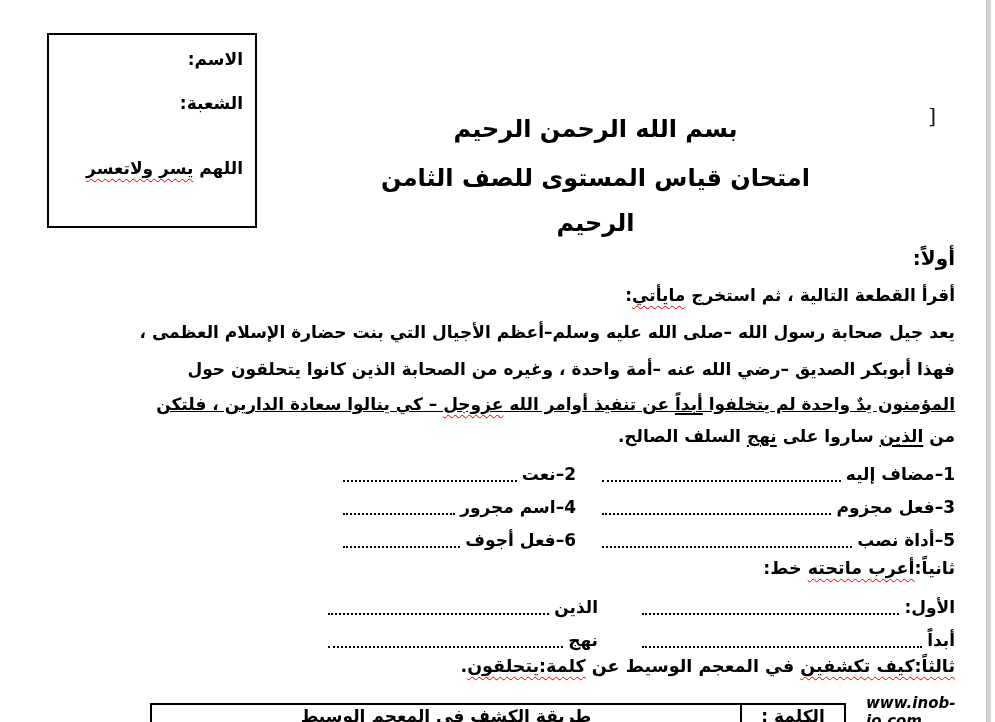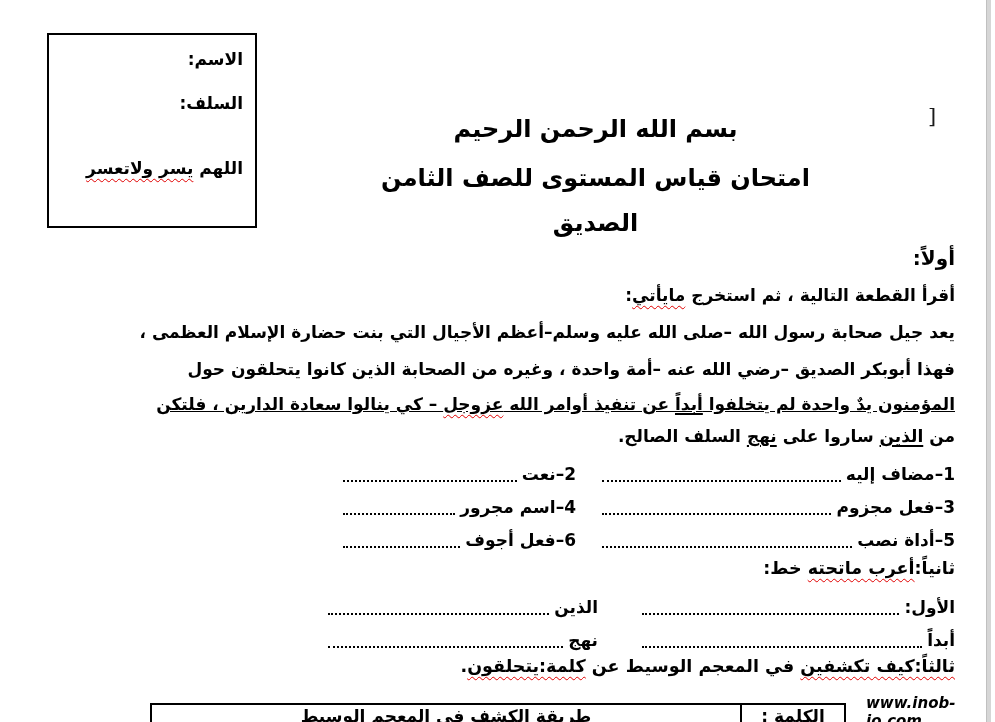--- a/index.html
+++ b/index.html
@@ -69,28 +69,28 @@
     background:#d6d6d6; border-left:1px solid #c0c0c0;
   }
 </style>
 </head>
 <body>
 
 <div class="page">
 
   <div class="name-box">
     <div class="row1">الاسم:</div>
-    <div class="row2">السلف:</div>
+    <div class="row2">الشعبة:</div>
     <div class="row3"><span>اللهم </span><span class="wavy">يسر ولاتعسر</span></div>
   </div>
 
   <div class="header-block">
     <div class="h-line1">بسم الله الرحمن الرحيم</div>
     <div class="h-line2">امتحان قياس المستوى للصف الثامن</div>
-    <div class="h-line3">الصديق</div>
+    <div class="h-line3">الرحيم</div>
   </div>
 
   <span class="cursor-mark">]</span>
 
   <div class="content">
 
     <div class="h-first">أولاً:</div>
 
     <div class="instr"><span>أقرأ القطعة التالية ، ثم استخرج </span><span class="wavy">مايأتي</span><span>:</span></div>
 

